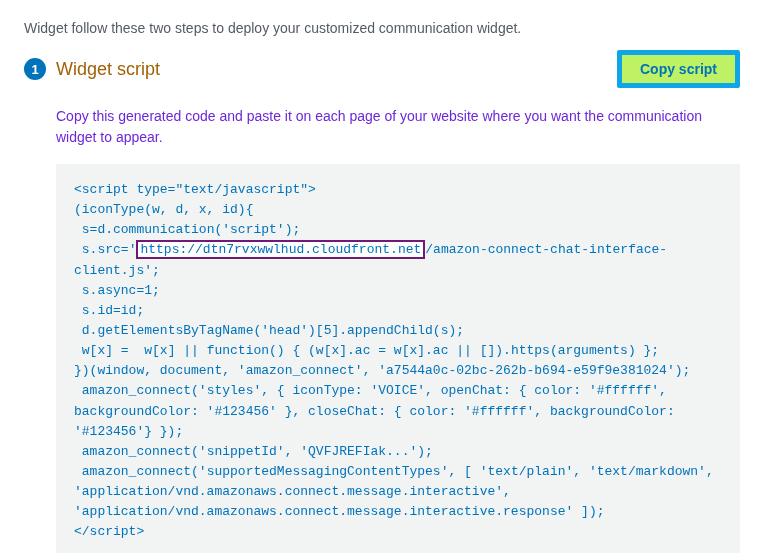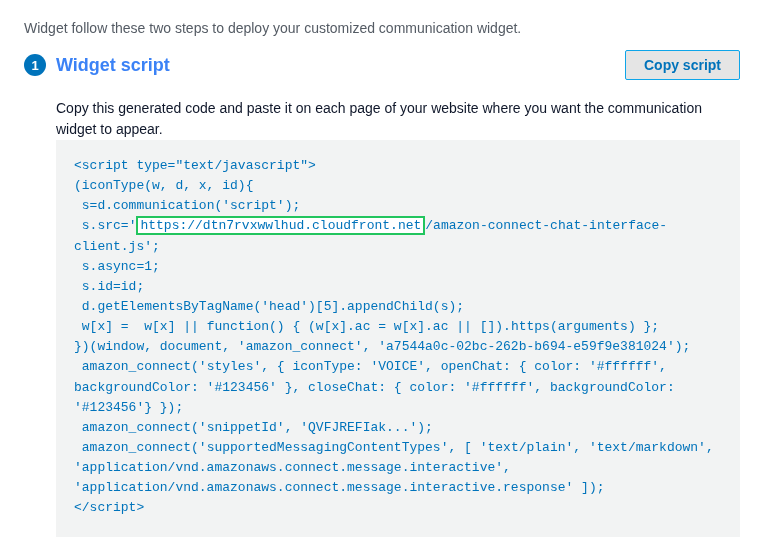--- a/index.html
+++ b/index.html
@@ -34,52 +34,53 @@
     background: #0073bb;
     color: #ffffff;
     font-weight: bold;
     display: flex;
     align-items: center;
     justify-content: center;
     font-size: 13px;
   }
   .section-title {
     font-size: 18px;
-    font-weight: 700;
-    color: #3b82f6;
+    font-weight: 400;
+    color: #a16207;
   }
   .copy-btn {
-    border: 1px solid #0ea5e9;
-    background: #e5e5e5;
+    border: 5px solid #0ea5e9;
+    background: #bef264;
     color: #0073bb;
     font-weight: 700;
     padding: 6px 18px;
     border-radius: 2px;
     font-size: 14px;
     cursor: pointer;
   }
   .description {
-    color: #0f172a;
+    color: #6d28d9;
     font-size: 14px;
     margin-left: 32px;
+    margin-bottom: 16px;
     line-height: 1.5;
   }
   .code-block {
     background: #f2f3f3;
     margin-left: 32px;
     padding: 16px 18px 18px 18px;
     font-family: "Courier New", Courier, monospace;
     font-size: 13px;
     line-height: 1.55;
     color: #0073bb;
     white-space: pre-wrap;
     word-break: break-word;
   }
   .code-block .hl {
-    border: 2px solid #22c55e;
+    border: 2px solid #701a75;
     padding: 0px 2px;
     background: #fff;
   }
 </style>
 </head>
 <body>
 
 <div class="intro">Widget follow these two steps to deploy your customized communication widget.</div>
 
 <div class="header-row">

